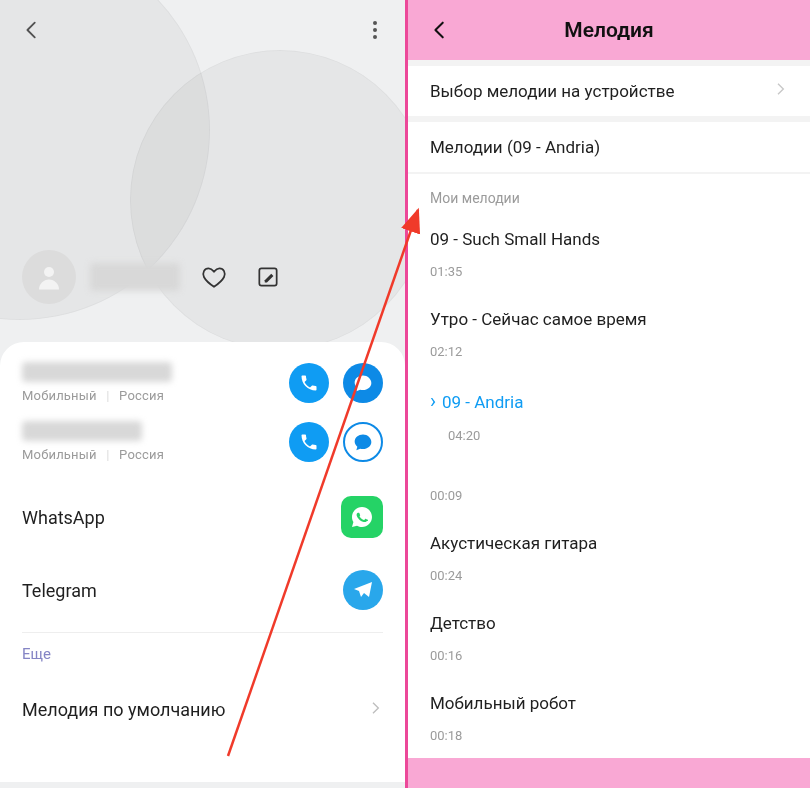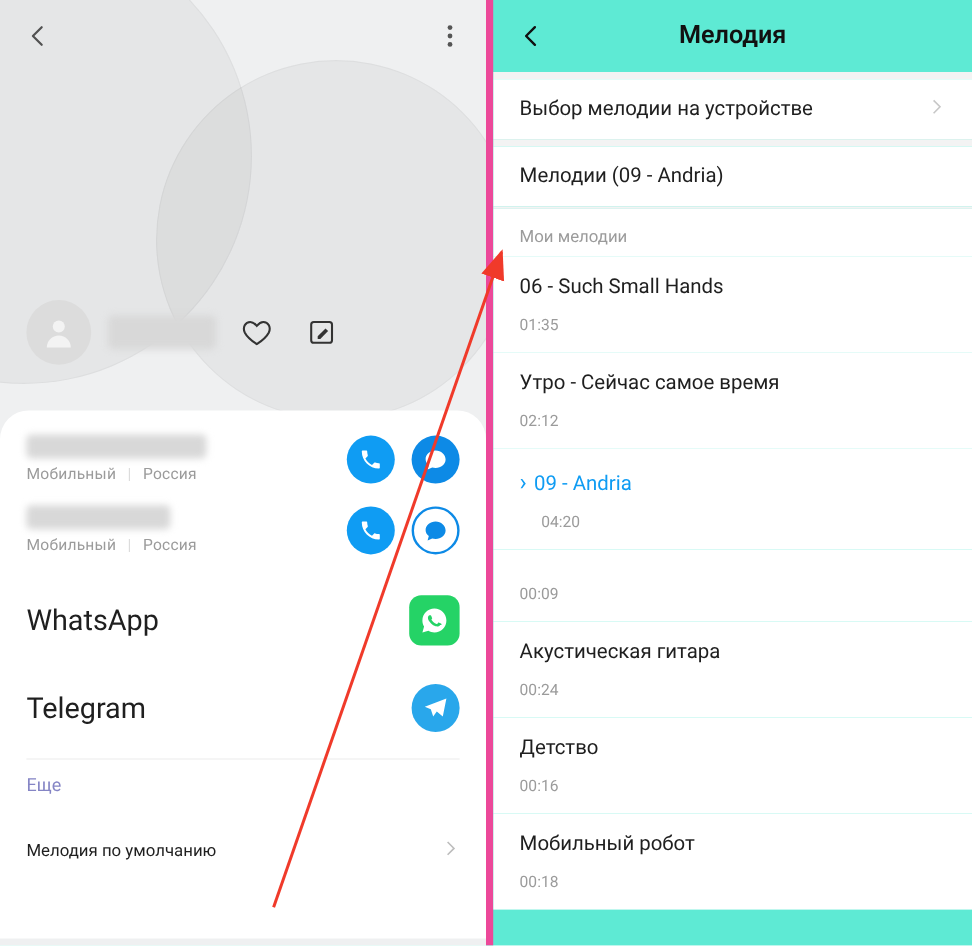--- a/index.html
+++ b/index.html
@@ -1,20 +1,20 @@
 <!DOCTYPE html>
 <html><head>
 <meta charset="utf-8">
 <style>
   * { box-sizing: border-box; margin: 0; padding: 0; }
   html, body { width: 810px; height: 788px; overflow: hidden; font-family: -apple-system, "Segoe UI", Roboto, Arial, sans-serif; background: #fff; }
   .wrap { display: flex; width: 810px; height: 788px; }
   .pane { position: relative; overflow: hidden; }
   .left { width: 405px; background: #eff0f1; }
-  .right { width: 405px; background: #5eead4; border-left: 6px solid #ec4899; }
+  .right { width: 405px; background: #f9a8d4; border-left: 3px solid #ec4899; }
 
   
   .left-header { height: 60px; display: flex; align-items: center; justify-content: space-between; padding: 0 18px; }
   .chev { width: 28px; height: 28px; display: flex; align-items: center; justify-content: center; cursor: pointer; }
   .dots { width: 24px; height: 24px; display: flex; flex-direction: column; align-items: center; justify-content: center; gap: 3px; cursor: pointer; }
   .dots span { width: 4px; height: 4px; border-radius: 50%; background: #555; }
 
   
   .bg-circ { position: absolute; border-radius: 50%; background: rgba(0,0,0,0.04); box-shadow: 0 0 0 1px rgba(0,0,0,0.03) inset; }
   .bg1 { width: 380px; height: 380px; left: -170px; top: -60px; }
@@ -36,32 +36,32 @@
   .num-blur { height: 20px; width: 150px; background: #d8d8d8; border-radius: 4px; filter: blur(3px); margin-bottom: 6px; }
   .sub { font-size: 13px; color: #9b9b9b; letter-spacing: 0.2px; }
   .sub .sep { color: #dcdcdc; margin: 0 6px; }
   .act-icons { display: flex; gap: 14px; }
   .circ-icon { width: 40px; height: 40px; border-radius: 50%; display: flex; align-items: center; justify-content: center; cursor: pointer; }
   .c-blue { background: #0f9cf3; }
   .c-dblue { background: #0d8ae6; }
   .circ-icon svg { width: 20px; height: 20px; fill: #fff; }
 
   .app-row { display: flex; align-items: center; justify-content: space-between; padding: 16px 0; }
-  .app-row span.label { font-size: 24px; color: #1f1f1f; }
+  .app-row span.label { font-size: 18px; color: #1f1f1f; }
   .sq-icon { width: 42px; height: 42px; border-radius: 10px; display: flex; align-items: center; justify-content: center; }
   .wa { background: #25d366; }
   .tg { background: #29a7eb; border-radius: 50%; width: 40px; height: 40px; }
   .sq-icon svg { width: 24px; height: 24px; fill: #fff; }
 
   .divider { height: 1px; background: #eee; margin: 6px 0; }
 
   .section-h { color: #8585c5; font-size: 15px; margin-top: 12px; }
 
   .default-row { display: flex; align-items: center; justify-content: space-between; margin-top: 32px; padding: 4px 0 10px; cursor: pointer; }
-  .default-row .lbl { font-size: 14px; color: #1f1f1f; }
+  .default-row .lbl { font-size: 18px; color: #1f1f1f; }
   .chev-r svg { width: 16px; height: 16px; stroke: #bdbdbd; fill: none; stroke-width: 2; }
 
   
   .r-head { height: 60px; display: flex; align-items: center; padding: 0 18px; position: relative; }
   .r-title { position: absolute; left: 0; right: 0; text-align: center; font-size: 21px; font-weight: 600; color: #111; }
 
   .gap { height: 6px; background: #f3f3f3; }
 
   .row { padding: 15px 22px; background: #fff; cursor: pointer; }
   .row-arrow { display: flex; align-items: center; justify-content: space-between; }
@@ -226,21 +226,21 @@
 
     <div class="row">
       <div class="title">Мелодии (09 - Andria)</div>
     </div>
 
     <div class="gap" style="height:2px"></div>
 
     <div class="subhdr">Мои мелодии</div>
 
     <div class="row">
-      <div class="title">06 - Such Small Hands</div>
+      <div class="title">09 - Such Small Hands</div>
       <div class="time">01:35</div>
     </div>
     <div class="row">
       <div class="title">Утро - Сейчас самое время</div>
       <div class="time">02:12</div>
     </div>
     <div class="row sel" style="position:relative">
       <div style="display:flex;align-items:baseline;">
         <span class="row-sel-ind">›</span>
         <div class="title">09 - Andria</div>

